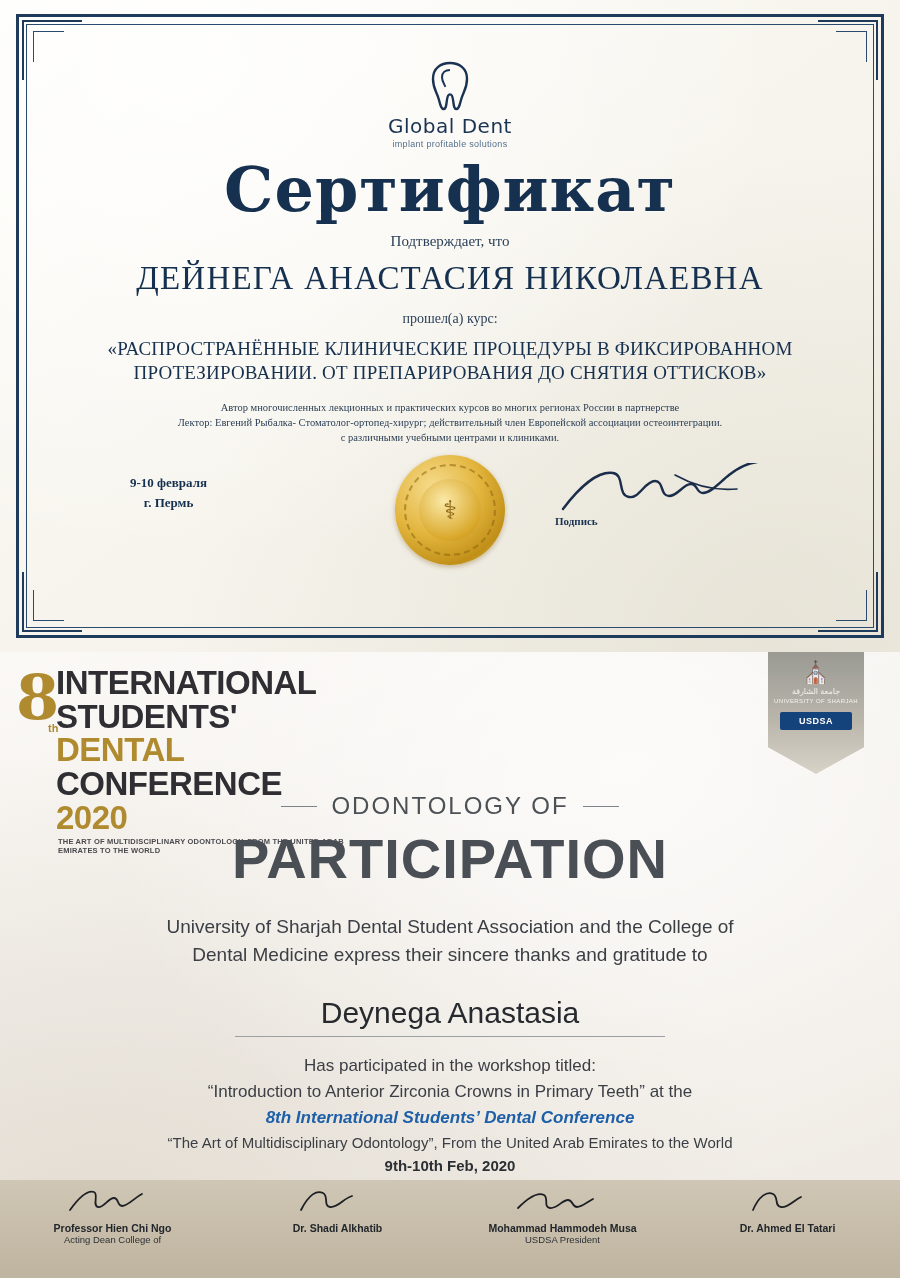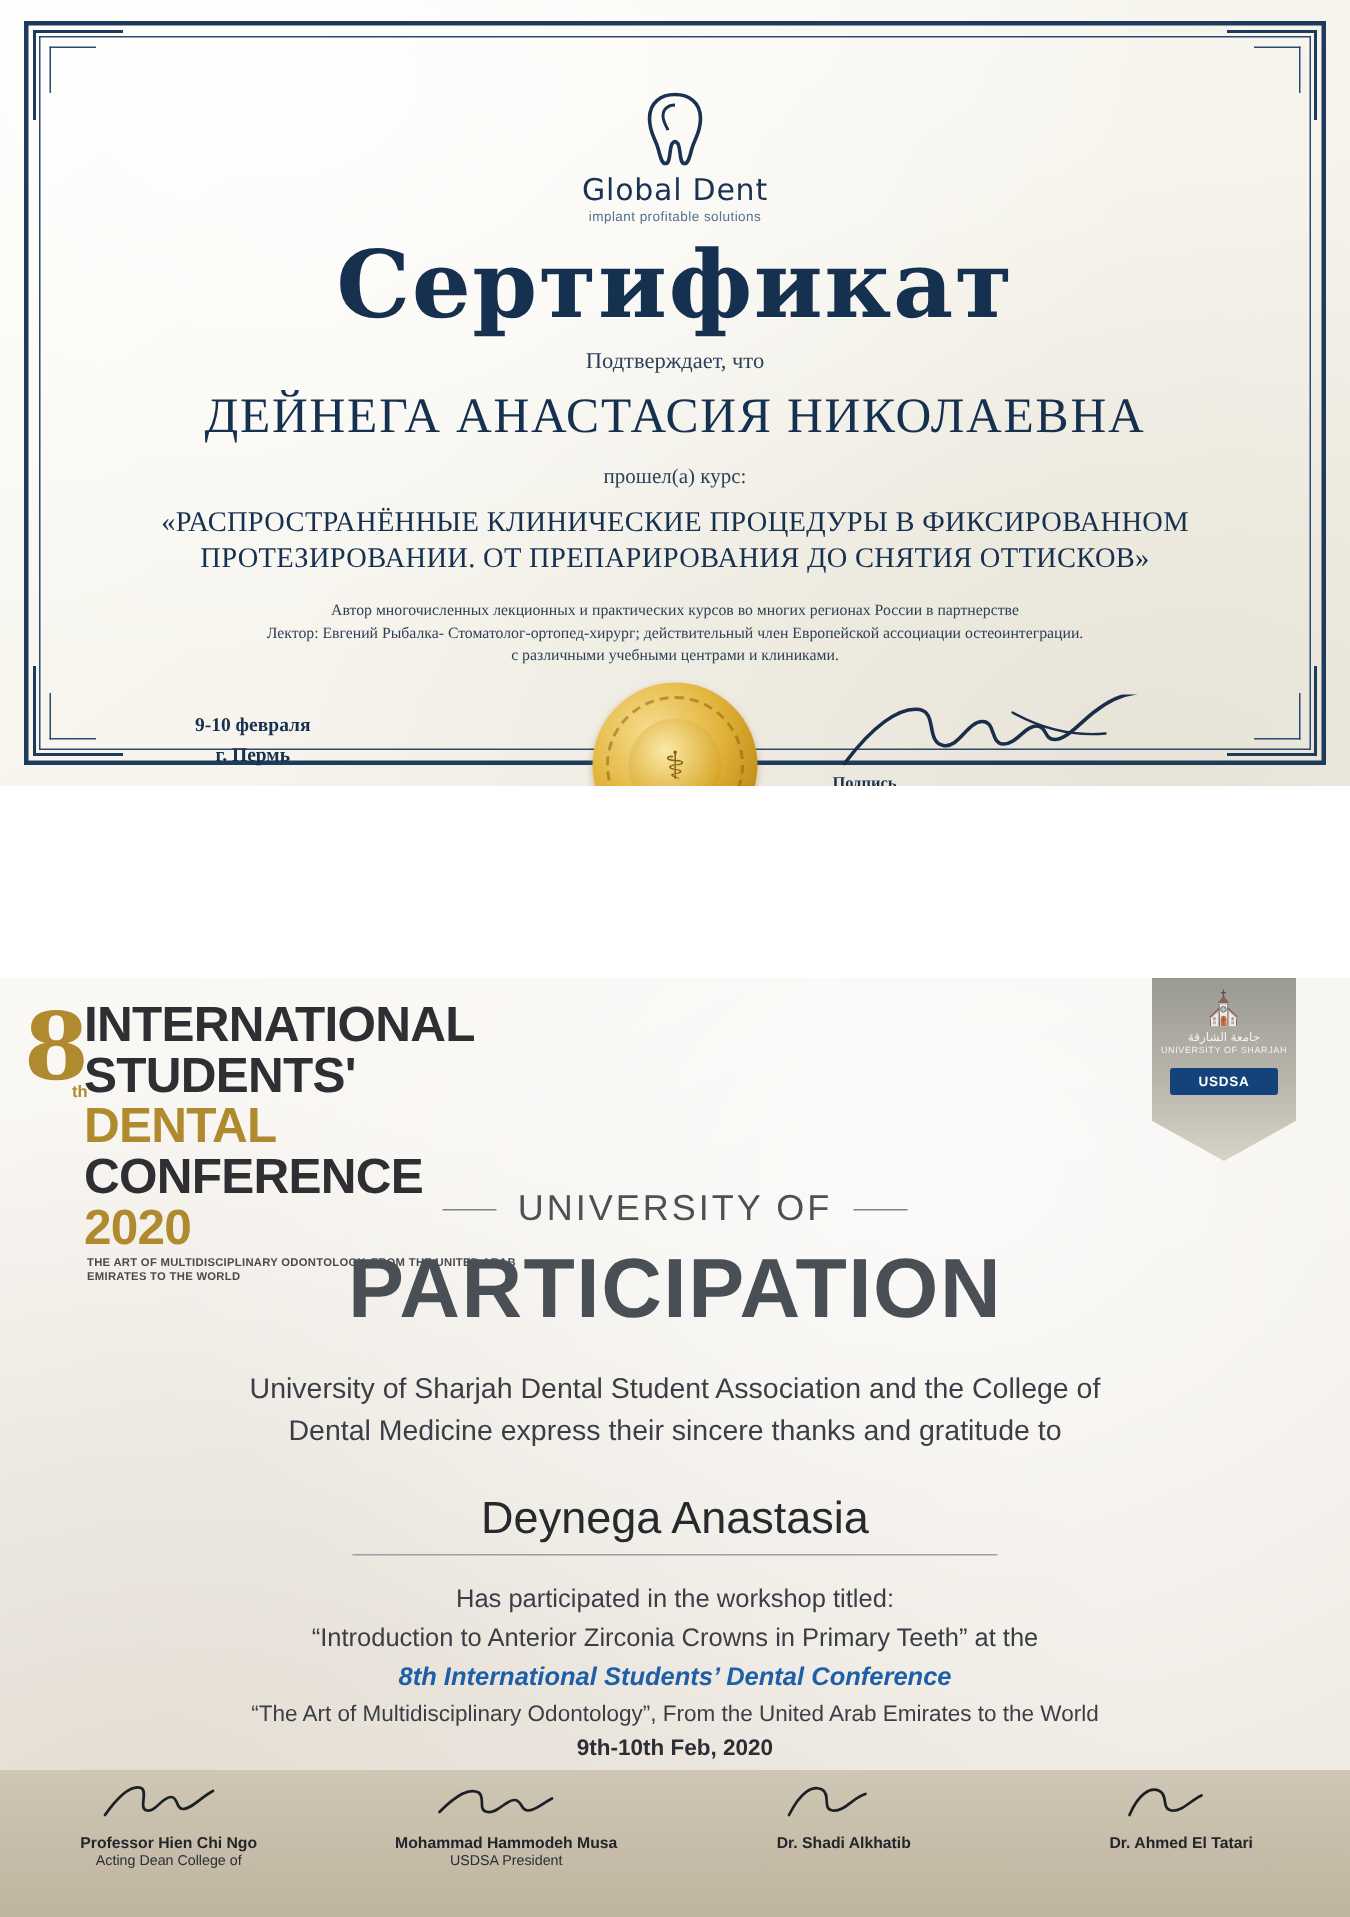--- a/index.html
+++ b/index.html
@@ -17,21 +17,21 @@
     position: relative;
     width: 900px;
     height: 1278px;
   }
 
   
   .cert1 {
     position: absolute;
     left: 0; top: 0;
     width: 900px;
-    height: 524px;
+    height: 652px;
     background: linear-gradient(145deg,#fdfcf8 0%,#f7f5ee 45%,#f2efe6 100%);
     overflow: hidden;
   }
   .cert1 .bg-tex {
     position: absolute; inset: 0;
     background:
       radial-gradient(ellipse at 20% 10%, rgba(255,255,255,.85), rgba(255,255,255,0) 60%),
       radial-gradient(ellipse at 85% 95%, rgba(220,215,200,.5), rgba(255,255,255,0) 55%);
     pointer-events: none;
   }
@@ -464,21 +464,21 @@
     <div class="uni-ribbon">
       <div class="uni-dome">⛪</div>
       <div class="uni-ar">جامعة الشارقة</div>
       <div class="uni-en">UNIVERSITY OF SHARJAH</div>
       <div class="usdsa">USDSA</div>
     </div>
 
     <div class="cert2-body">
       <div class="c2-of">
         <span class="rule"></span>
-        <span>UNIVERSITY OF</span>
+        <span>ODONTOLOGY OF</span>
         <span class="rule"></span>
       </div>
       <div class="c2-part">PARTICIPATION</div>
       <div class="c2-intro">
         <div>University of Sharjah Dental Student Association and the College of</div>
         <div>Dental Medicine express their sincere thanks and gratitude to</div>
       </div>
       <div class="c2-recipient">Deynega Anastasia</div>
       <div class="c2-rule"></div>
       <div class="c2-line">Has participated in the workshop titled:</div>
@@ -494,34 +494,34 @@
           <svg width="110" height="30" viewBox="0 0 110 30">
             <path d="M12 24c10-14 18-20 24-18 5 2-2 14 4 15 6 1 10-9 16-9 5 0 3 8 8 8 6 0 12-8 20-12" fill="none" stroke="#1c1f24" stroke-width="1.8" stroke-linecap="round"></path>
           </svg>
         </span>
         <div class="sig-name">Professor Hien Chi Ngo</div>
         <div class="sig-role">Acting Dean College of</div>
       </div>
       <div class="sig-col">
         <span class="sig-glyph">
           <svg width="110" height="30" viewBox="0 0 110 30">
+            <path d="M18 24c8-16 16-20 22-17 6 3 0 13 7 14 8 1 14-9 22-11" fill="none" stroke="#1c1f24" stroke-width="1.8" stroke-linecap="round"></path>
+          </svg>
+        </span>
+        <div class="sig-name">Dr. Shadi Alkhatib</div>
+        <div class="sig-role"></div>
+      </div>
+      <div class="sig-col">
+        <span class="sig-glyph">
+          <svg width="110" height="30" viewBox="0 0 110 30">
             <path d="M10 22c12-12 20-16 26-13 5 3-1 12 6 13 7 1 12-8 18-8 5 0 4 7 9 7 5 0 10-5 16-8" fill="none" stroke="#1c1f24" stroke-width="1.8" stroke-linecap="round"></path>
           </svg>
         </span>
         <div class="sig-name">Mohammad Hammodeh Musa</div>
         <div class="sig-role">USDSA President</div>
-      </div>
-      <div class="sig-col">
-        <span class="sig-glyph">
-          <svg width="110" height="30" viewBox="0 0 110 30">
-            <path d="M18 24c8-16 16-20 22-17 6 3 0 13 7 14 8 1 14-9 22-11" fill="none" stroke="#1c1f24" stroke-width="1.8" stroke-linecap="round"></path>
-          </svg>
-        </span>
-        <div class="sig-name">Dr. Shadi Alkhatib</div>
-        <div class="sig-role"></div>
       </div>
       <div class="sig-col">
         <span class="sig-glyph">
           <svg width="110" height="30" viewBox="0 0 110 30">
             <path d="M20 24c6-14 14-19 20-16 6 3 1 12 8 13 7 1 13-7 20-10" fill="none" stroke="#1c1f24" stroke-width="1.8" stroke-linecap="round"></path>
           </svg>
         </span>
         <div class="sig-name">Dr. Ahmed El Tatari</div>
         <div class="sig-role"></div>
       </div>

